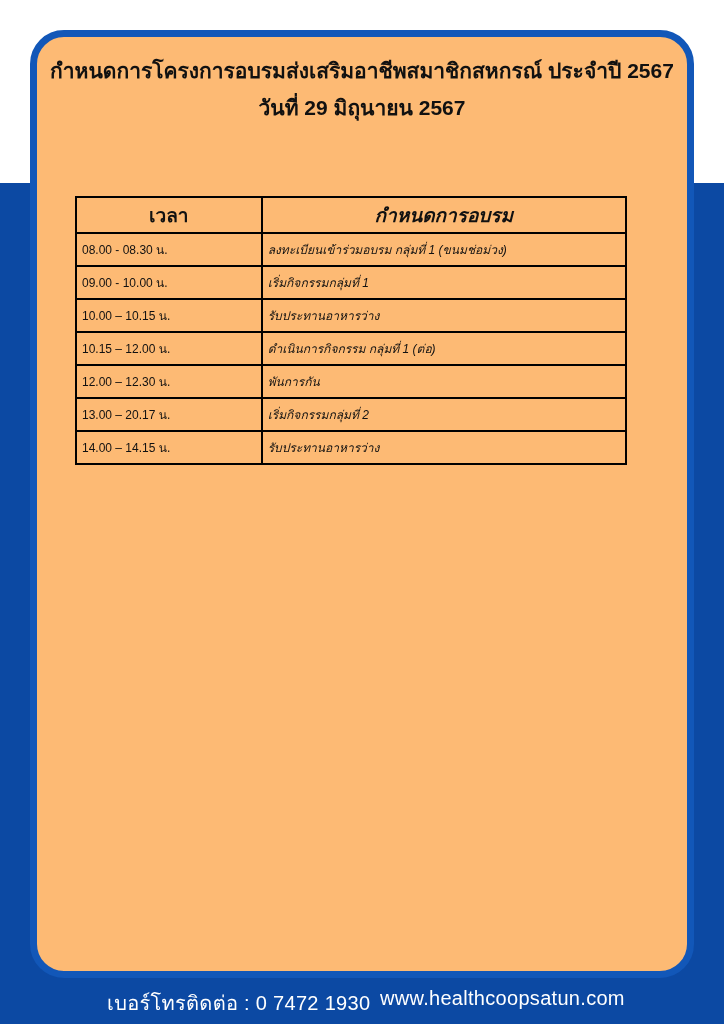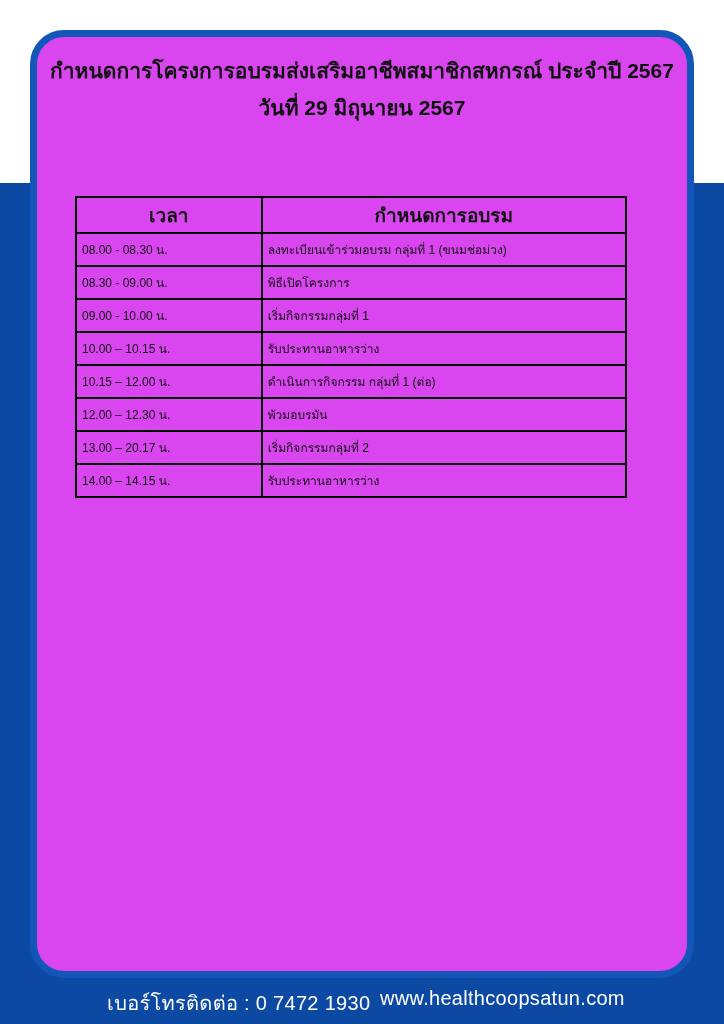--- a/index.html
+++ b/index.html
@@ -14,21 +14,21 @@
     position: absolute;
     left: 0; top: 183px;
     width: 724px; height: 841px;
     background: #0c49a3;
     z-index: 1;
   }
   .poster-card {
     position: absolute;
     left: 30px; top: 30px;
     width: 664px; height: 948px;
-    background: #d946ef;
+    background: #fdba74;
     border: 7px solid #1257b8;
     border-radius: 34px;
     z-index: 2;
   }
   .titles {
     position: absolute;
     left: 0; top: 22px;
     width: 100%;
     text-align: center;
     color: #111111;
@@ -62,21 +62,21 @@
   .schedule-table td {
     height: 33px;
     font-size: 12px;
     font-weight: normal;
     text-align: left;
     padding: 0 5px;
     white-space: nowrap;
     overflow: hidden;
   }
   .col-time  { width: 162px; }
-  .col-agenda{ width: 318px; }
+  .col-agenda{ width: 318px; font-style: italic; }
   .footer-phone, .footer-site {
     position: absolute;
     top: 987px;
     color: #ffffff;
     font-size: 20px;
     font-weight: normal;
     letter-spacing: 0.3px;
     z-index: 3;
     white-space: nowrap;
   }
@@ -100,38 +100,34 @@
         <th class="col-time">เวลา</th>
         <th class="col-agenda">กำหนดการอบรม</th>
       </tr>
     </thead>
     <tbody>
         <tr>
           <td class="col-time">08.00 - 08.30 น.</td>
           <td class="col-agenda">ลงทะเบียนเข้าร่วมอบรม กลุ่มที่ 1 (ขนมช่อม่วง)</td>
         </tr>
         <tr>
-          <td class="col-time">08.30 - 09.00 น.</td>
-          <td class="col-agenda">พิธีเปิดโครงการ</td>
-        </tr>
-        <tr>
           <td class="col-time">09.00 - 10.00 น.</td>
           <td class="col-agenda">เริ่มกิจกรรมกลุ่มที่ 1</td>
         </tr>
         <tr>
           <td class="col-time">10.00 – 10.15 น.</td>
           <td class="col-agenda">รับประทานอาหารว่าง</td>
         </tr>
         <tr>
           <td class="col-time">10.15 – 12.00 น.</td>
           <td class="col-agenda">ดำเนินการกิจกรรม กลุ่มที่ 1 (ต่อ)</td>
         </tr>
         <tr>
           <td class="col-time">12.00 – 12.30 น.</td>
-          <td class="col-agenda">พัวมอบรมัน</td>
+          <td class="col-agenda">พันการกัน</td>
         </tr>
         <tr>
           <td class="col-time">13.00 – 20.17 น.</td>
           <td class="col-agenda">เริ่มกิจกรรมกลุ่มที่ 2</td>
         </tr>
         <tr>
           <td class="col-time">14.00 – 14.15 น.</td>
           <td class="col-agenda">รับประทานอาหารว่าง</td>
         </tr>
       </tbody>

